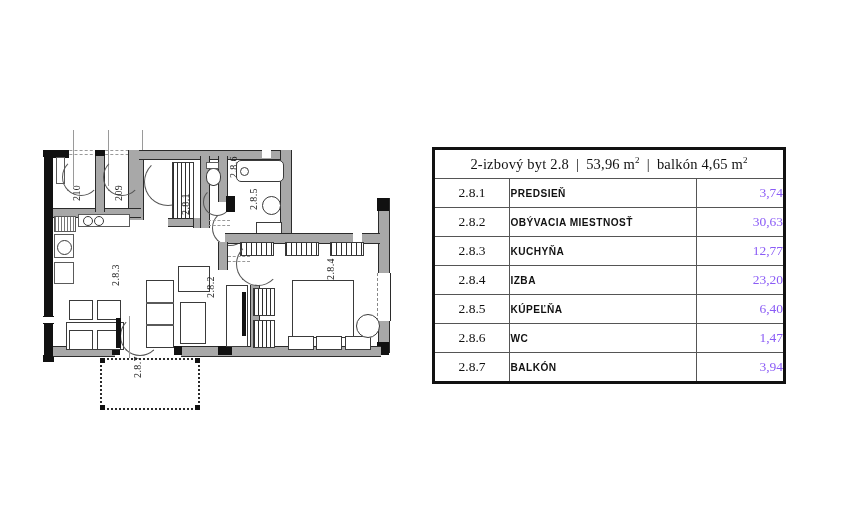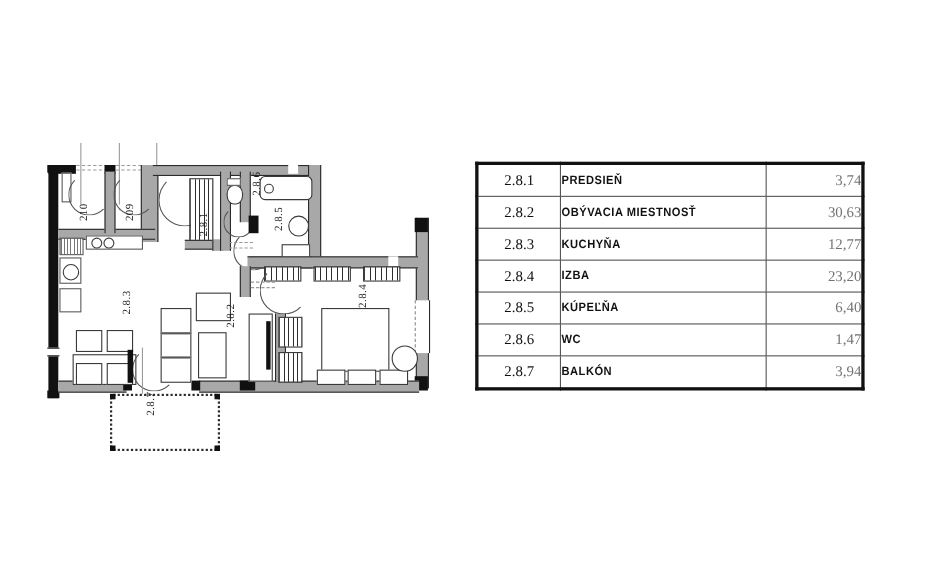--- a/index.html
+++ b/index.html
@@ -44,21 +44,21 @@
     font-size:14.5px;color:#111;height:36px;letter-spacing:.2px;
   }
   td.code{width:74px;text-align:center;font-family:"Liberation Serif", serif;
     font-size:13.5px;color:#111;border-right:2px solid #555;}
   td.name{text-align:left;padding-left:11px;
     font-family:"Liberation Sans", sans-serif;
     font-size:11px;font-weight:600;letter-spacing:.5px;color:#111;
     transform:scaleX(.92);transform-origin:left center;
     border-right:2px solid #555;}
   td.area{width:86px;text-align:right;padding-right:14px;
-    font-family:"Liberation Serif", serif;font-size:13.5px;color:#737373;}
+    font-family:"Liberation Serif", serif;font-size:13.5px;color:#8b5cf6;}
   sup{font-size:.62em;vertical-align:super;}
   .sep{padding:0 7px;color:#111;}
 </style>
 </head>
 <body>
 
 <div id="stage">
 
   <div id="plan">
 
@@ -190,20 +190,25 @@
     <div class="room-label" style="left:92px;top:248px;">2.8.7</div>
     <div class="blk" style="left:60px;top:228px;width:5px;height:5px;"></div>
     <div class="blk" style="left:155px;top:228px;width:5px;height:5px;"></div>
     <div class="blk" style="left:60px;top:275px;width:5px;height:5px;"></div>
     <div class="blk" style="left:155px;top:275px;width:5px;height:5px;"></div>
   </div>
 
   <div id="legend">
     <table class="legend">
       <tbody>
+          <tr>
+        <td class="hdr" colspan="3">
+          <span>2-izbový byt 2.8</span><span class="sep">|</span><span>53,96 m<sup>2</sup></span><span class="sep">|</span><span>balkón 4,65 m<sup>2</sup></span>
+        </td>
+      </tr>
       <tr>
         <td class="code">2.8.1</td>
         <td class="name">PREDSIEŇ</td>
         <td class="area">3,74</td>
       </tr>
       <tr>
         <td class="code">2.8.2</td>
         <td class="name">OBÝVACIA MIESTNOSŤ</td>
         <td class="area">30,63</td>
       </tr>

